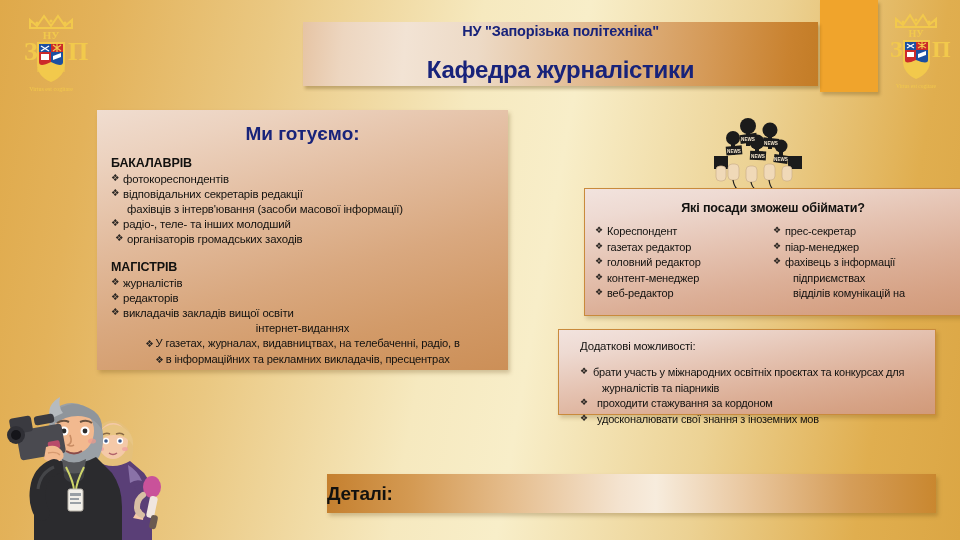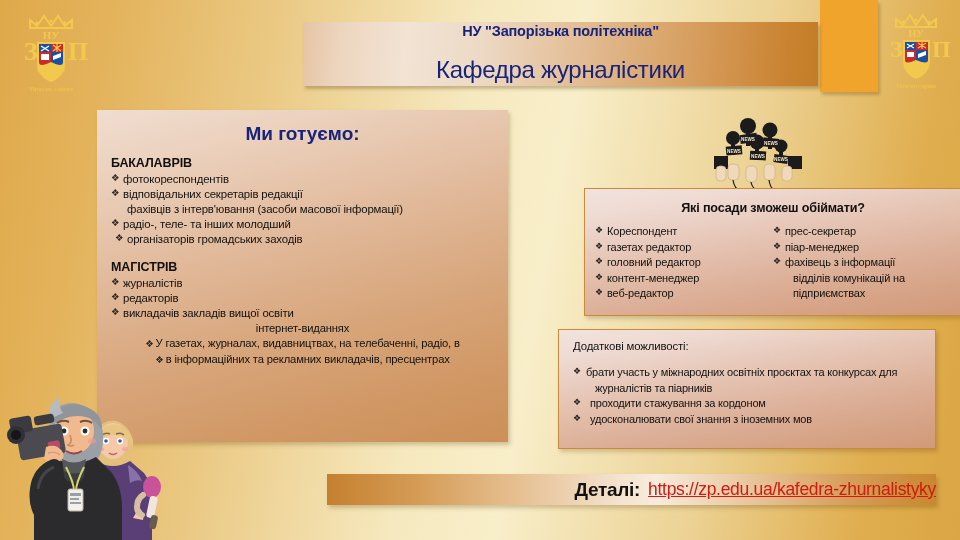--- a/index.html
+++ b/index.html
@@ -38,27 +38,27 @@
         #e2bb91 55%, #d59a58 78%, #c9822f 94%, #c37c26 100%);
     box-shadow: 2px 3px 3px rgba(90,60,10,.30);
     display: flex; flex-direction: column;
     align-items: center; justify-content: center;
   }
   #header-line1 {
     color: #18237a; font-weight: bold; font-size: 14.5px;
     letter-spacing: -.2px; line-height: 1.1;
   }
   #header-line2 {
-    color: #18237a; font-weight: normal; font-size: 24px;
+    color: #18237a; font-weight: bold; font-size: 24px;
     letter-spacing: -.3px; line-height: 1.2; margin-top: 16px;
   }
 
   
   #main-panel {
-    position: absolute; left: 97px; top: 110px; width: 411px; height: 332px;
+    position: absolute; left: 97px; top: 110px; width: 411px; height: 260px;
     background: linear-gradient(165deg,
         #f0ddd0 0%, #ecd2bf 14%, #e2bb9d 38%,
         #d9a87f 60%, #d29a68 80%, #cc8f57 100%);
     box-shadow: 2px 3px 4px rgba(90,60,10,.25);
     padding: 8px 0 0 0;
   }
   #main-title {
     text-align: center; color: #18237a; font-weight: bold;
     font-size: 19px; margin: 5px 0 11px 0;
   }
@@ -91,21 +91,21 @@
   
   .rpanel {
     position: absolute;
     background: linear-gradient(170deg,
         #f2e3de 0%, #eedad2 16%, #e5c3b2 42%,
         #dcaf97 66%, #d6a285 85%, #d19a79 100%);
     border: 1.5px solid #c98a3c;
     box-shadow: 2px 3px 4px rgba(90,60,10,.22);
   }
   #positions-panel { left: 584px; top: 188px; width: 378px; height: 128px; }
-  #extras-panel    { left: 558px; top: 329px; width: 378px; height: 120px; }
+  #extras-panel    { left: 558px; top: 329px; width: 378px; height: 86px; padding-left: 7px; }
 
   #positions-title {
     text-align: center; font-weight: bold; font-size: 12.6px;
     color: #12110f; margin-top: 12px; letter-spacing: -.15px;
   }
   #positions-cols {
     display: flex; margin-top: 9px; padding: 0 10px;
   }
   #positions-cols .col { width: 50%; }
   #positions-cols ul { list-style: none; }
@@ -127,26 +127,26 @@
     font-size: 11px; color: #12110f; line-height: 1.42;
     position: relative; padding-left: 13px; letter-spacing: -.2px;
   }
   #extras-list li .bul {
     position: absolute; left: 0; top: 0; font-size: 9px; color: #2b2622;
   }
   #extras-list li.cont { padding-left: 22px; }
 
   
   #link-bar {
-    position: absolute; left: 327px; top: 474px; width: 609px; height: 31px;
+    position: absolute; left: 327px; top: 474px; width: 609px; height: 39px;
     background: linear-gradient(90deg,
         #c5802f 0%, #d49a53 14%, #e5bd8d 30%, #f4e3cf 48%,
         #f7ecdd 54%, #e8c49a 70%, #d59d58 86%, #c9872f 100%);
     box-shadow: 2px 3px 4px rgba(90,60,10,.25);
-    display: flex; align-items: center; justify-content: flex-end; gap: 8px;
+    display: flex; align-items: center; justify-content: flex-start; gap: 8px;
   }
   #link-label {
     color: #12110f; font-weight: bold; font-size: 19px; letter-spacing: -.3px;
   }
   #link-url {
     color: #d01a12; font-size: 17.5px; text-decoration: underline;
     letter-spacing: -.3px; cursor: pointer;
   }
 
   
@@ -296,22 +296,22 @@
           <li><span class="bul">❖</span><span>головний редактор</span></li>
           <li><span class="bul">❖</span><span>контент-менеджер</span></li>
           <li><span class="bul">❖</span><span>веб-редактор</span></li>
         </ul>
       </div>
       <div class="col">
         <ul>
           <li><span class="bul">❖</span><span>прес-секретар</span></li>
           <li><span class="bul">❖</span><span>піар-менеджер</span></li>
           <li><span class="bul">❖</span><span>фахівець з інформації</span></li>
+          <li class="cont"><span>підприємствах</span></li>
           <li class="cont"><span>відділів комунікацій на</span></li>
-          <li class="cont"><span>підприємствах</span></li>
         </ul>
       </div>
     </div>
   </div>
 
   <div class="rpanel" id="extras-panel">
     <div id="extras-title">Додаткові можливості:</div>
     <ul id="extras-list">
       <li><span class="bul">❖</span><span>брати участь у міжнародних освітніх проєктах та конкурсах для</span></li>
       <li class="cont"><span>журналістів та піарників</span></li>
@@ -382,16 +382,15 @@
         <path d="M48 78 q8 -2 12 2" stroke="#d79a70" stroke-width="1.3" fill="none"></path>
 
         <path d="M54 92 q-14 6 -16 22 q-2 14 4 24" stroke="#2b2b2e" stroke-width="16" fill="none" stroke-linecap="round"></path>
         <path d="M54 92 q-14 6 -16 22" stroke="#55565a" stroke-width="3" fill="none" opacity=".6"></path>
       </g>
     </svg>
   </div>
 
   <div id="link-bar">
     <span id="link-label">Деталі:</span>
-    <span id="link-url">https://zp.edu.ua/kafedra-zhurnalistyky</span>
   </div>
 
 </div>
 
 </body></html>

